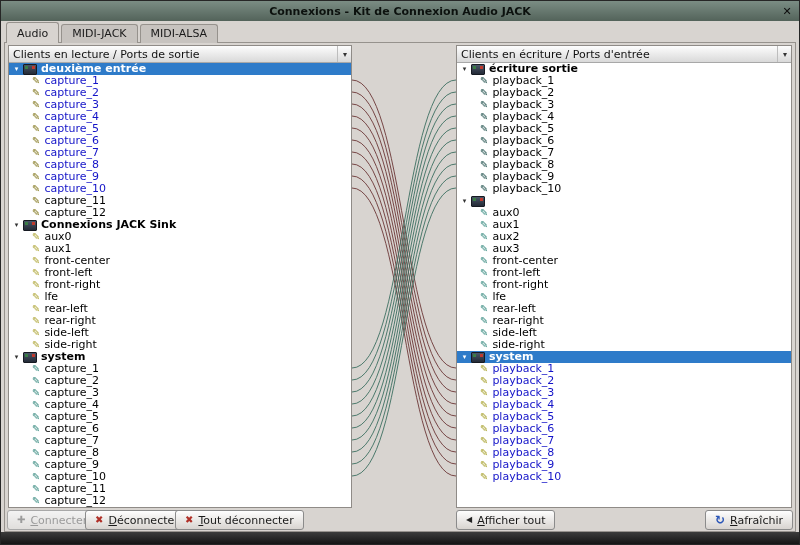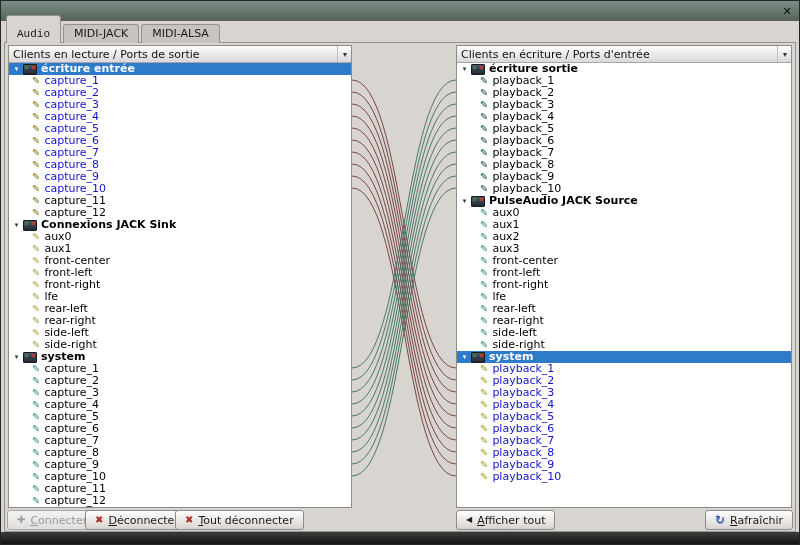--- a/index.html
+++ b/index.html
@@ -8,21 +8,21 @@
   
   .titlebar{position:absolute;left:0;top:0;right:0;height:20px;
     background:linear-gradient(#7b8d84,#53635a);display:flex;align-items:center;justify-content:center;
     font-size:11px;font-weight:bold;color:#0c110e;}
   .close-btn{position:absolute;right:4px;top:2px;width:16px;height:16px;display:flex;
     align-items:center;justify-content:center;font-size:11px;color:#0d0d0d;}
   
   .tabbar{position:absolute;left:5px;top:21px;height:21px;display:flex;align-items:flex-end;gap:2px;z-index:3;}
   .tab{font-size:11px;padding:2px 10px 3px;background:#c7c3bf;border:1px solid #96928d;border-bottom:none;
     border-radius:3px 3px 0 0;color:#1a1a1a;}
-  .tab.active{background:#d8d4d0;padding-top:12px;position:relative;font-family:Liberation Mono, monospace;}
+  .tab.active{background:#d8d4d0;padding-top:4px;position:relative;}
   .tab.active::after{content:"";position:absolute;left:0;right:0;bottom:-1px;height:2px;background:#d8d4d0;}
   .tabpage{position:absolute;left:3px;right:3px;top:41px;bottom:12px;border:1px solid #96928d;background:#d8d4d0;}
   
   .panel{position:absolute;top:2px;height:463px;background:#d946ef;border:1px solid #8f8b87;box-sizing:border-box;}
   .panel-left{left:3px;width:344px;}
   .panel-right{right:3px;width:336px;margin-left:31px;}
   .phead{position:absolute;left:0;top:0;right:0;height:17px;box-sizing:border-box;
     background:linear-gradient(#fdfdfd,#d9d9d9);border-bottom:1px solid #a8a8a8;
     font-size:11px;display:flex;align-items:center;padding:0 4px;color:#111;}
   .phead .dd{margin-left:auto;font-size:8px;color:#333;border-left:1px solid #bdbdbd;padding-left:5px;
@@ -58,20 +58,21 @@
   .b-show-all{left:451px;} .b-refresh{right:2px;}
   
   .bottom-frame{position:absolute;left:0;right:0;bottom:0;height:12px;background:linear-gradient(#3c3c3c,#151515);}
 </style>
 </head>
 <body>
 
 <div class="window">
 
   <div class="titlebar">
+    <span>Connexions - Kit de Connexion Audio JACK</span>
     <span class="close-btn">
       <span>✕</span>
     </span>
   </div>
 
   <div class="tabbar">
       <div class="tab active">Audio</div>
       <div class="tab">MIDI-JACK</div>
       <div class="tab">MIDI-ALSA</div>
     </div>
@@ -80,21 +81,21 @@
 
     <div class="panel panel-left">
       <div class="phead">
         <span>Clients en lecture / Ports de sortie</span>
         <span class="dd">▾</span>
       </div>
       <div class="tree">
           <div class="row client sel">
             <span class="expander">▾</span>
             <span class="client-icon"></span>
-            <span class="lbl">écriture entrée</span>
+            <span class="lbl">deuxième entrée</span>
           </div>
           <div class="row port">
             <span class="pencil" style="color: rgb(133, 122, 34);">✎</span>
             <span class="lbl hl">capture_1</span>
           </div>
           <div class="row port">
             <span class="pencil" style="color: rgb(133, 122, 34);">✎</span>
             <span class="lbl hl">capture_2</span>
           </div>
           <div class="row port">
@@ -308,21 +309,20 @@
             <span class="pencil" style="color: rgb(30, 79, 75);">✎</span>
             <span class="lbl">playback_9</span>
           </div>
           <div class="row port">
             <span class="pencil" style="color: rgb(30, 79, 75);">✎</span>
             <span class="lbl">playback_10</span>
           </div>
           <div class="row client">
             <span class="expander">▾</span>
             <span class="client-icon"></span>
-            <span class="lbl">PulseAudio JACK Source</span>
           </div>
           <div class="row port">
             <span class="pencil" style="color: rgb(58, 140, 130);">✎</span>
             <span class="lbl">aux0</span>
           </div>
           <div class="row port">
             <span class="pencil" style="color: rgb(58, 140, 130);">✎</span>
             <span class="lbl">aux1</span>
           </div>
           <div class="row port">

